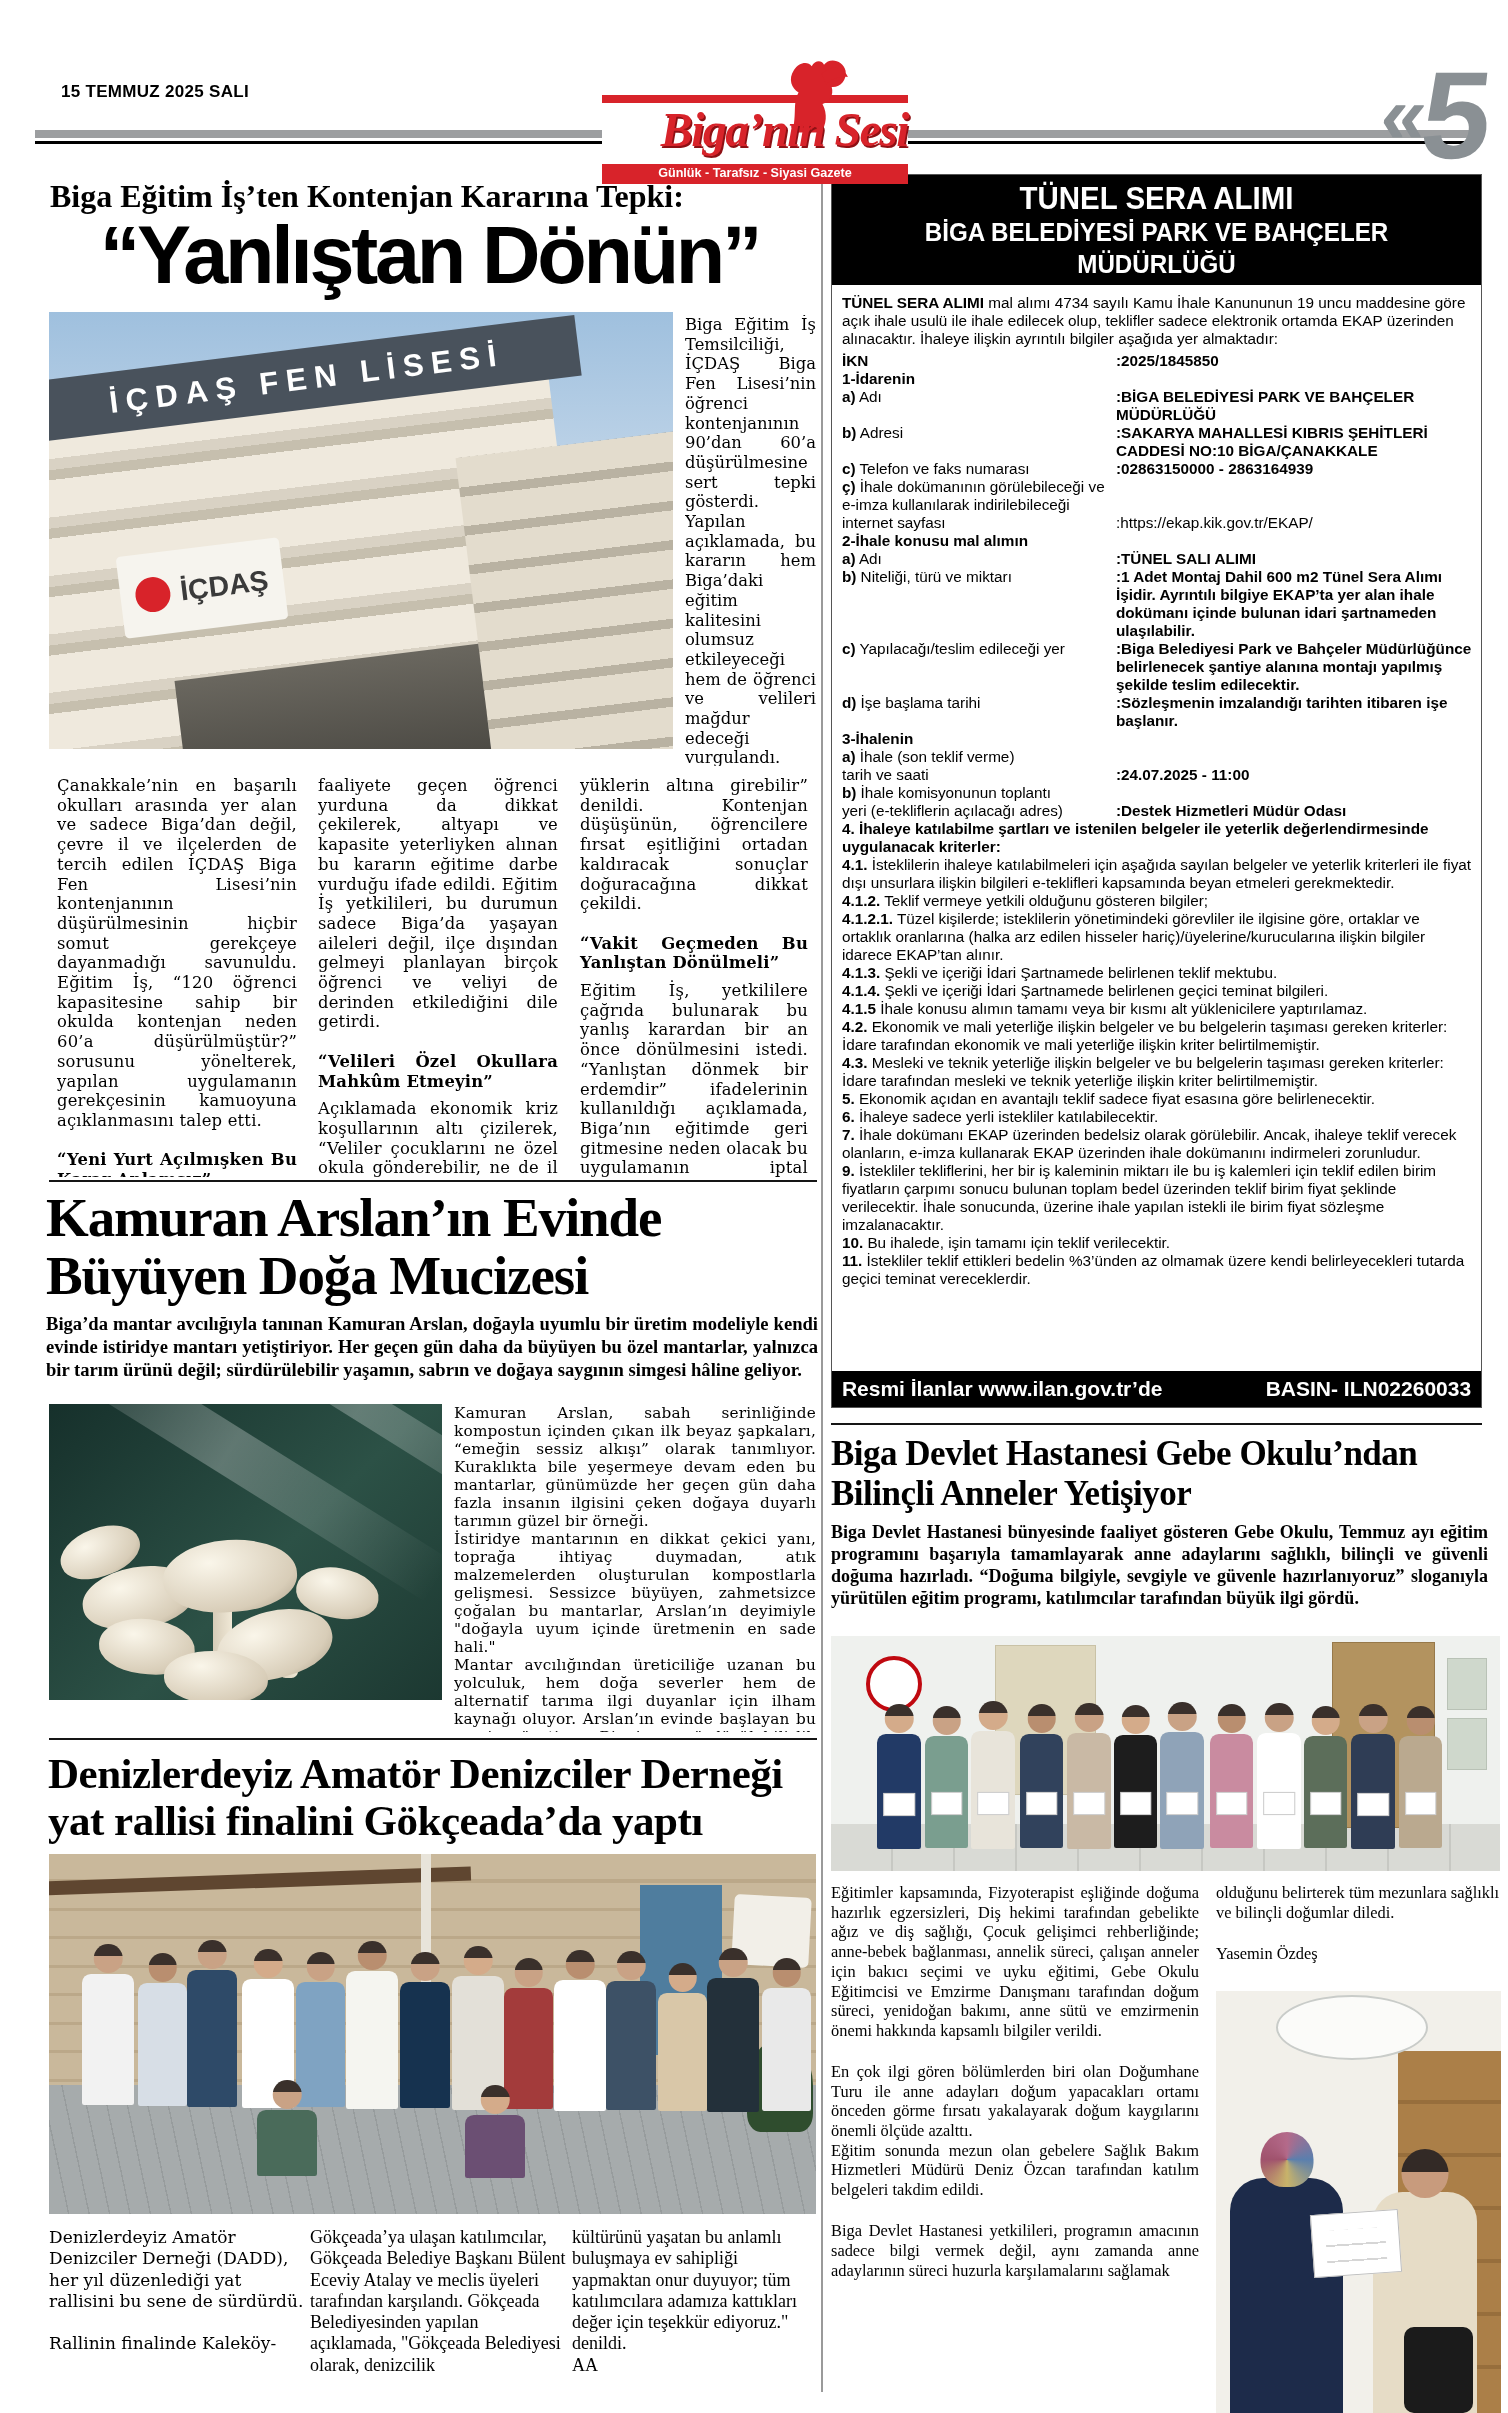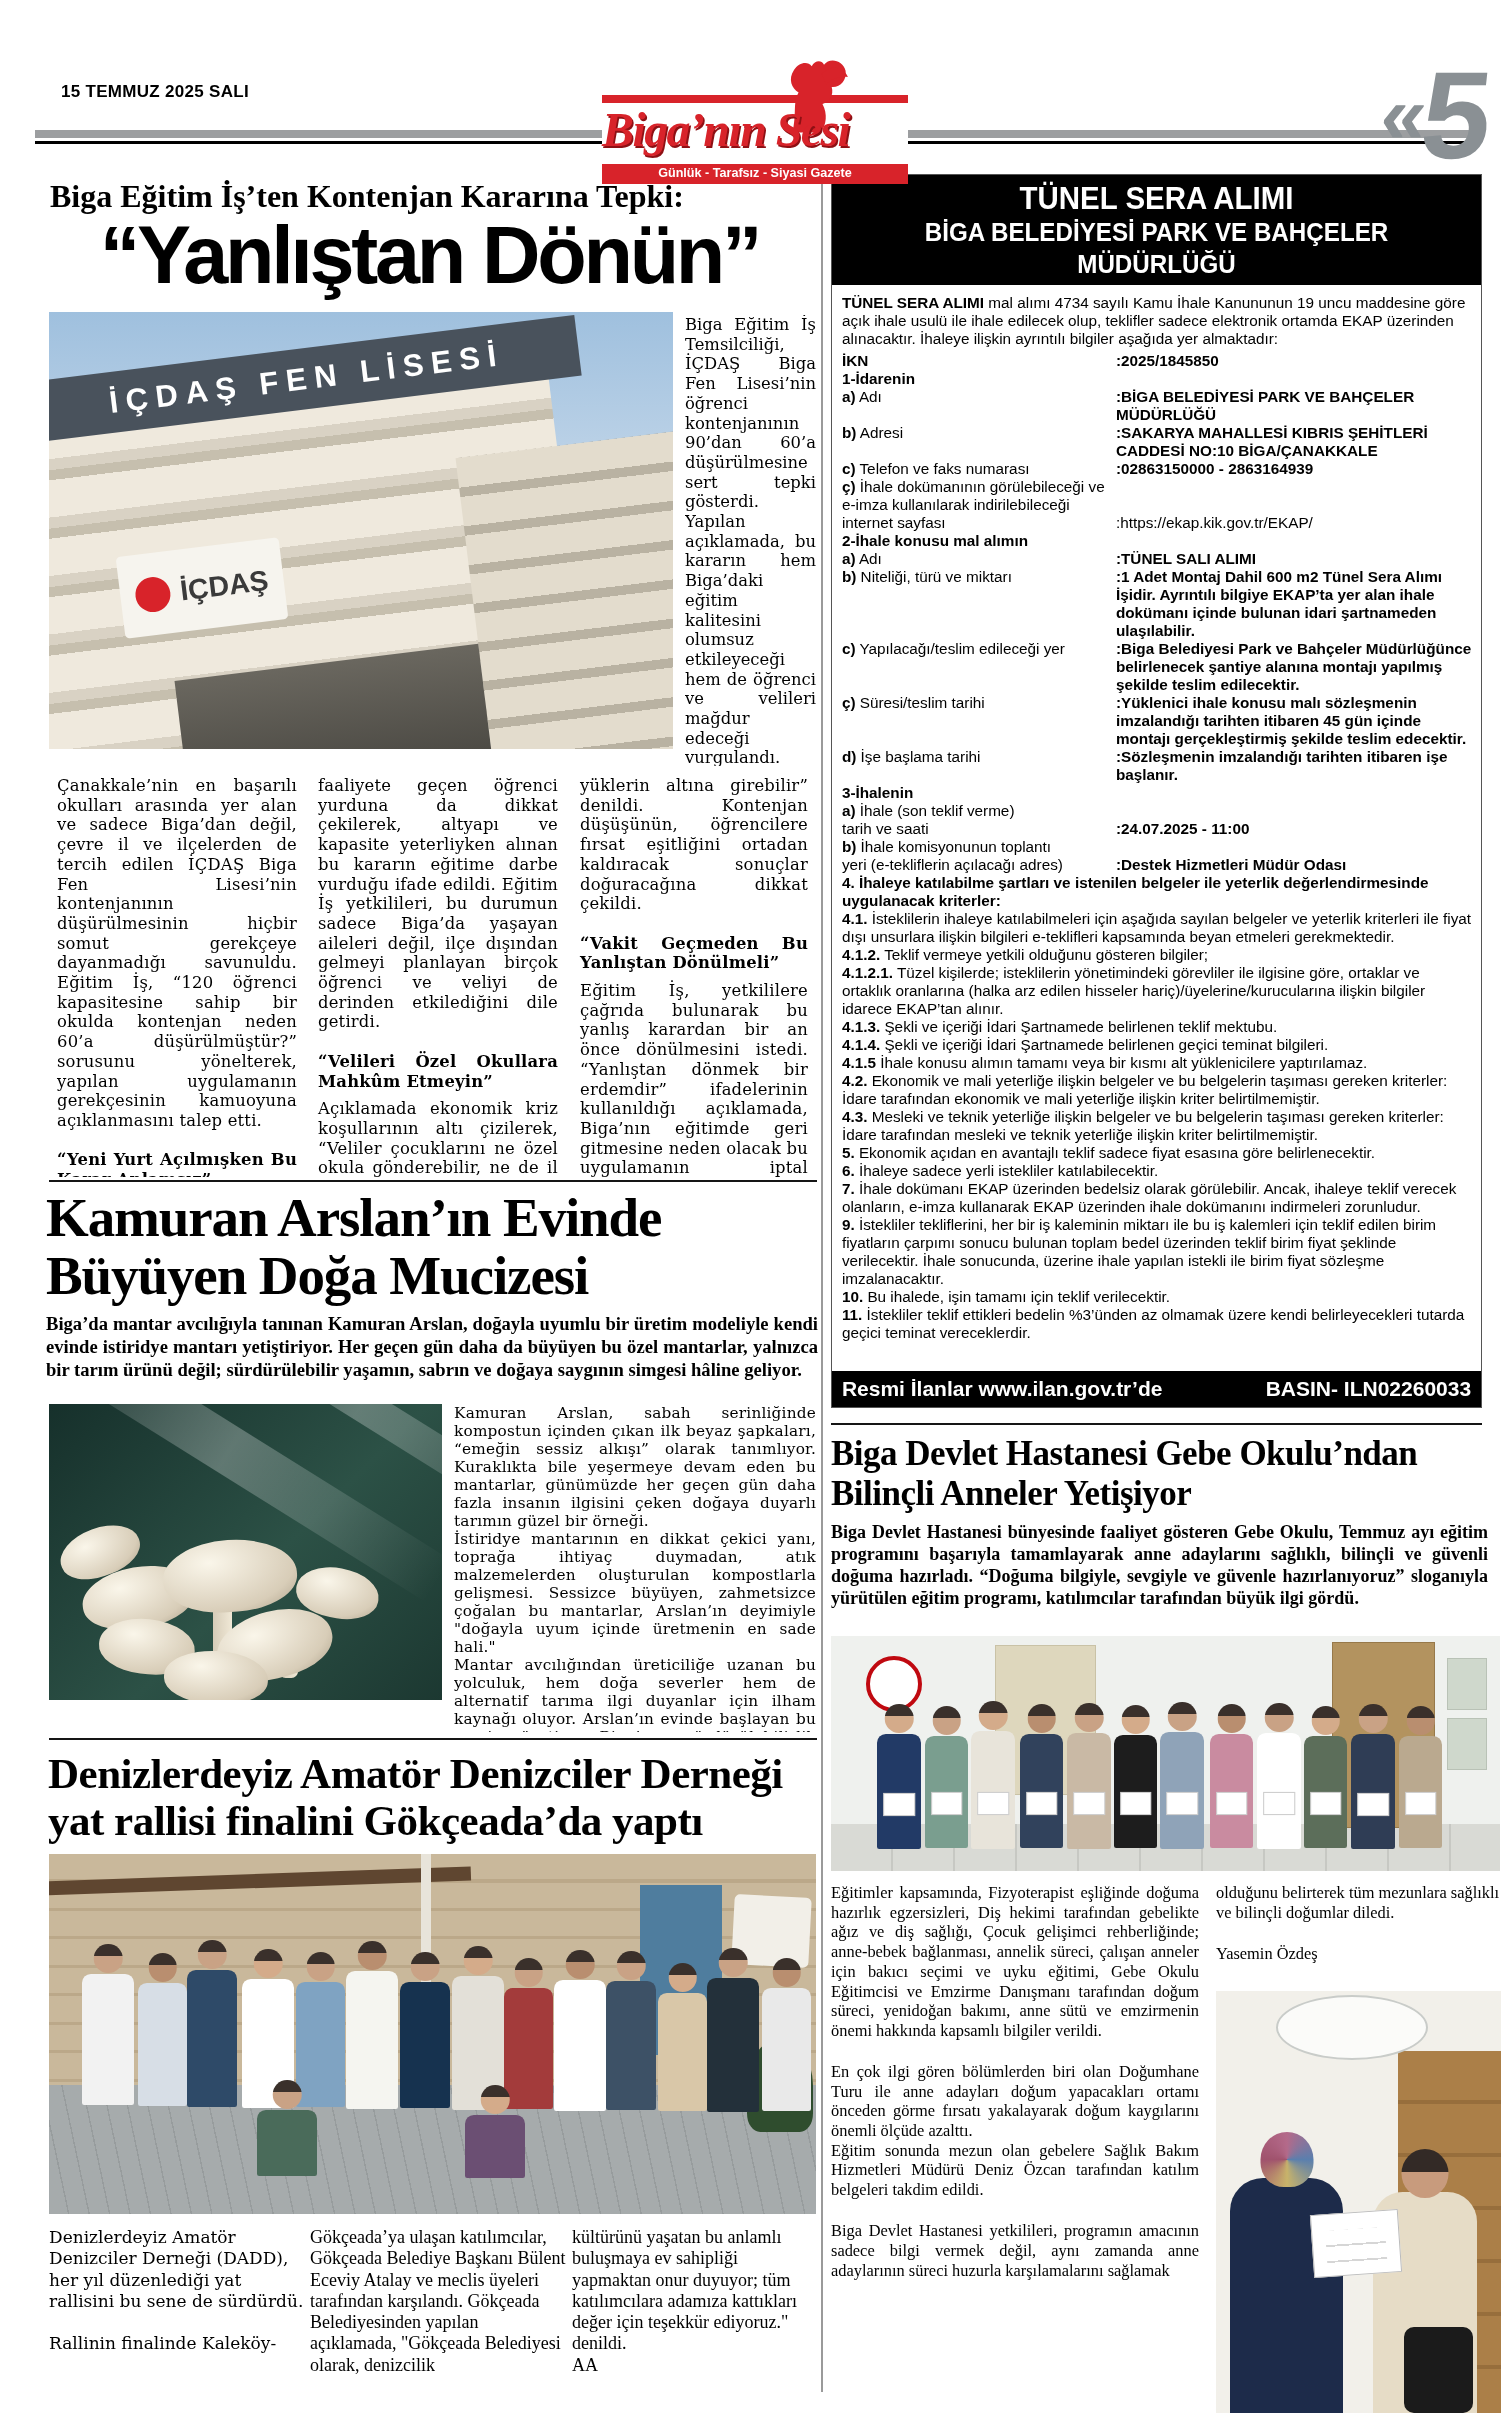--- a/index.html
+++ b/index.html
@@ -6,21 +6,21 @@
   .page{position:relative;width:1508px;height:2413px;background:#fff;color:#000;
         font-family:"DejaVu Serif",serif;overflow:hidden}
 
   
   .m-date{position:absolute;left:61px;top:82px;font:bold 17px "Liberation Sans",sans-serif;letter-spacing:0.3px}
   .m-graybar{position:absolute;left:35px;top:130px;width:1440px;height:7.7px;background:var(--rule-gray,#9c9ea0)}
   .m-black{position:absolute;left:35px;top:141px;width:1440px;height:2.7px;background:#000}
   .m-logo{position:absolute;left:602px;top:60px;width:306px;height:124px;background:#fff;z-index:5}
   .m-redbar{position:absolute;left:0;top:35px;width:100%;height:8.2px;background:var(--brand-red,#d8232a)}
   .m-horse{position:absolute;right:35px;top:-3.3px;width:118px;height:77px;z-index:2}
-  .m-title{position:absolute;left:0;top:42px;width:100%;text-align:left;
+  .m-title{position:absolute;left:0;top:42px;width:100%;text-align:right;
            font-family:"Liberation Serif",serif;font-style:italic;font-weight:bold;font-size:48px;
            color:var(--brand-red,#d8232a);letter-spacing:-1.6px;text-shadow:1.6px 1.6px 0 var(--deep-red,#8e1014);z-index:3}
   .m-tag{position:absolute;left:0;bottom:0;width:100%;height:19.7px;background:var(--brand-red,#d8232a);
          color:#fff;font:bold 12.6px/19.7px "Liberation Sans",sans-serif;text-align:center;z-index:4}
   .m-num{position:absolute;right:16.4px;top:53px;display:flex;align-items:center;color:var(--num-gray,#8a9094);
          transform:skewX(-6deg);font-family:"Liberation Sans",sans-serif;font-weight:bold}
   .m-chev{font-size:82px;letter-spacing:-4.4px;line-height:1}
   .m-five{font-size:124px;line-height:1}
 
   .vrule{position:absolute;left:821px;top:181px;width:1.6px;height:2211px;background:#9a9a9a}
@@ -322,24 +322,20 @@
           <div class="t-row vb">
             <span class="t-lab"><b class="t-lp">b)</b><span> Niteliği, türü ve miktarı</span></span>
             <span class="t-val">:1 Adet Montaj Dahil 600 m2 Tünel Sera Alımı İşidir. Ayrıntılı bilgiye EKAP’ta yer alan ihale dokümanı içinde bulunan idari şartnameden ulaşılabilir.</span>
           </div>
 
           <div class="t-row vb">
             <span class="t-lab"><b class="t-lp">c)</b><span> Yapılacağı/teslim edileceği yer</span></span>
             <span class="t-val">:Biga Belediyesi Park ve Bahçeler Müdürlüğünce belirlenecek şantiye alanına montajı yapılmış şekilde teslim edilecektir.</span>
           </div>
 
-          <div class="t-row vb">
-            <span class="t-lab"><b class="t-lp">ç)</b><span> Süresi/teslim tarihi</span></span>
-            <span class="t-val">:Yüklenici ihale konusu malı sözleşmenin imzalandığı tarihten itibaren 45 gün içinde montajı gerçekleştirmiş şekilde teslim edecektir.</span>
-          </div>
 
           <div class="t-row vb">
             <span class="t-lab"><b class="t-lp">d)</b><span> İşe başlama tarihi</span></span>
             <span class="t-val">:Sözleşmenin imzalandığı tarihten itibaren işe başlanır.</span>
           </div>
 
           <div class="t-row">
             <span class="t-lab"><b class="t-lp">3-İhalenin</b><span></span></span>
             <span class="t-val"></span>
           </div>

